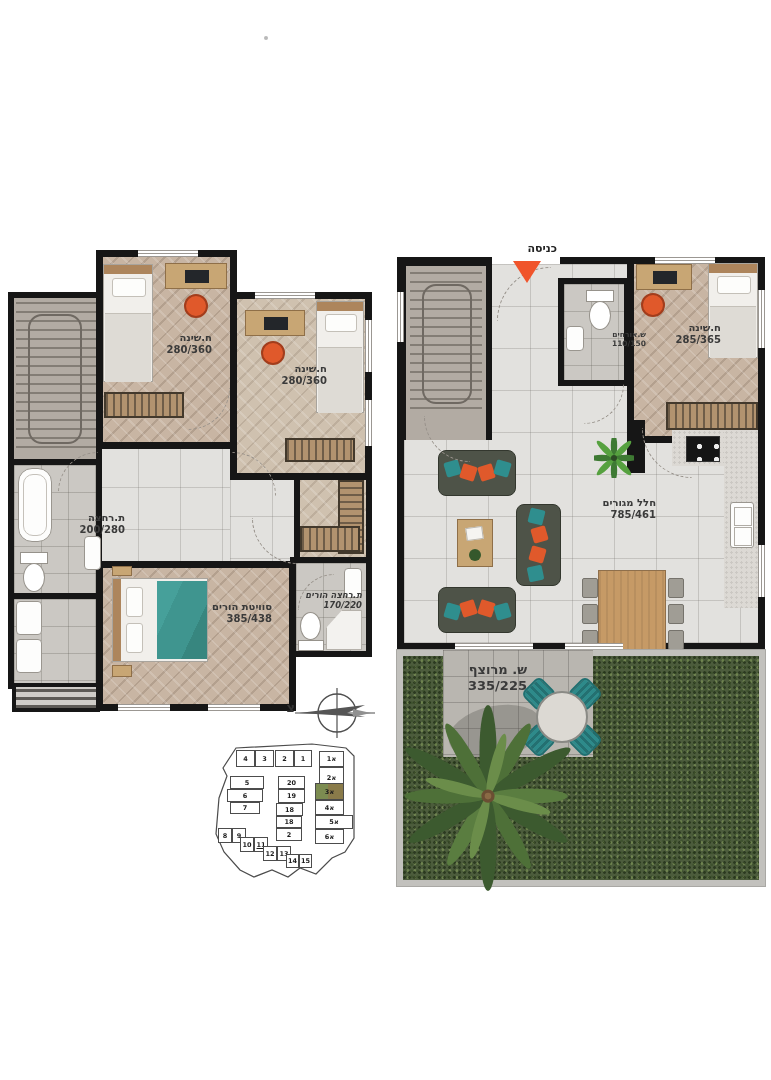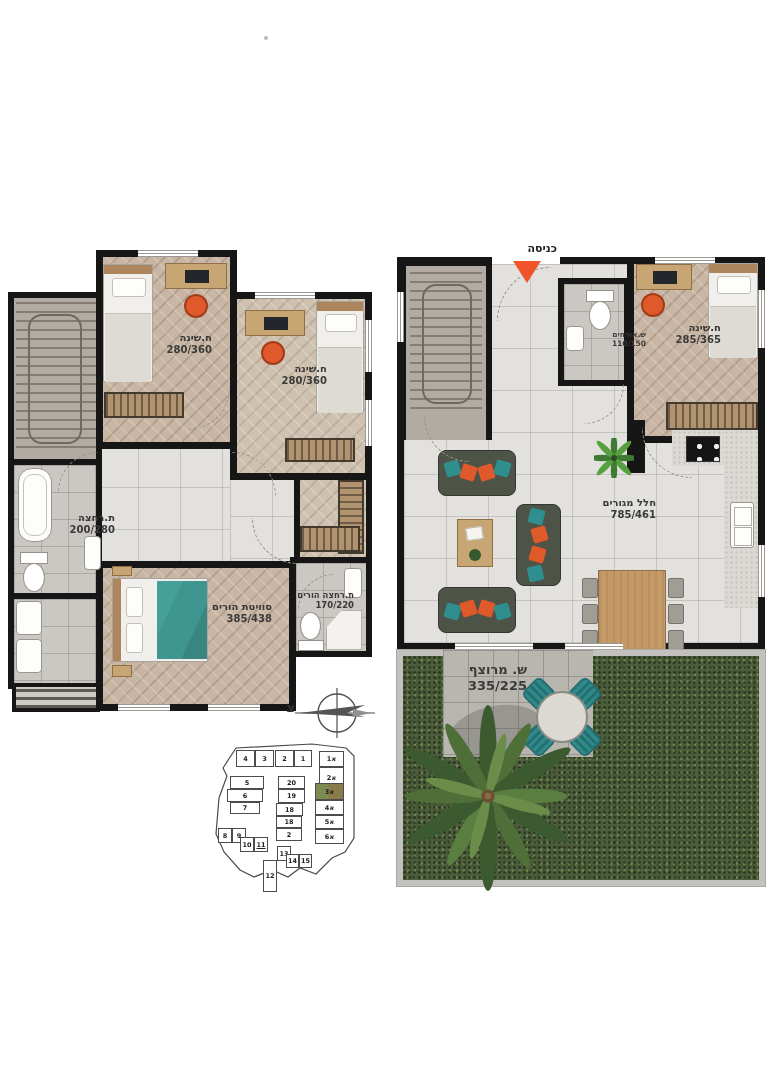--- a/index.html
+++ b/index.html
@@ -160,29 +160,29 @@
   <div class="arc" style="left:298px;top:574px;width:36px;height:36px;border-color:#97918a transparent transparent #97918a;border-radius:100% 0 0 0;"></div>
 
   <div class="lbl" style="left:132px;top:332px;width:80px;">
     <div>ח.שינה</div>
     <div class="dims">280/360</div>
   </div>
   <div class="lbl" style="left:247px;top:363px;width:80px;">
     <div>ח.שינה</div>
     <div class="dims">280/360</div>
   </div>
-  <div class="lbl" style="left:35px;top:512px;width:80px;">
+  <div class="lbl" style="left:45px;top:512px;width:80px;">
     <div>ת.רחצה</div>
     <div class="dims">200/280</div>
   </div>
   <div class="lbl" style="left:192px;top:601px;width:80px;">
     <div>סוויטת הורים</div>
     <div class="dims">385/438</div>
   </div>
-  <div class="lbl" style="left:274px;top:590px;width:80px;font-size:8.5px;">
+  <div class="lbl" style="left:282px;top:590px;width:80px;font-size:8.5px;font-style:italic;">
     <div>ת.רחצה הורים</div>
     <div class="dims">170/220</div>
   </div>
 
   <div class="room b7 tile" style="left:397px;top:257px;width:368px;height:393px;"></div>
 
   <div class="room stairf" style="left:400px;top:260px;width:92px;height:180px;border-bottom:none;"></div>
   <div class="treads" style="left:410px;top:272px;width:72px;height:140px;"></div>
   <div class="rail" style="left:422px;top:284px;width:46px;height:116px;"></div>
 
@@ -350,26 +350,26 @@
         <div class="cell" style="left: 18px; top: 36px; width: 34px; height: 13px;">5</div>
         <div class="cell" style="left: 15px; top: 49px; width: 36px; height: 13px;">6</div>
         <div class="cell" style="left: 18px; top: 62px; width: 30px; height: 12px;">7</div>
         <div class="cell" style="left: 66px; top: 36px; width: 27px; height: 13px;">20</div>
         <div class="cell" style="left: 66px; top: 49px; width: 27px; height: 14px;">19</div>
         <div class="cell" style="left: 64px; top: 63px; width: 27px; height: 13px;">18</div>
         <div class="cell" style="left: 64px; top: 76px; width: 26px; height: 12px;">18</div>
         <div class="cell" style="left: 64px; top: 88px; width: 26px; height: 13px;">2</div>
         <div class="cell hl" style="left: 103px; top: 43px; width: 29px; height: 17px;">3א</div>
         <div class="cell" style="left: 103px; top: 60px; width: 29px; height: 15px;">4א</div>
-        <div class="cell" style="left: 103px; top: 75px; width: 29px; height: 14px;">5א</div>
+        <div class="cell" style="left: 103px; top: 75px; width: 38px; height: 14px;">5א</div>
         <div class="cell" style="left: 103px; top: 89px; width: 29px; height: 15px;">6א</div>
         <div class="cell" style="left: 6px; top: 88px; width: 14px; height: 15px;">8</div>
         <div class="cell" style="left: 20px; top: 88px; width: 14px; height: 15px;">9</div>
         <div class="cell" style="left: 28px; top: 97px; width: 14px; height: 15px;">10</div>
         <div class="cell" style="left: 42px; top: 97px; width: 14px; height: 15px; text-decoration: underline;">11</div>
-        <div class="cell" style="left: 51px; top: 120px; width: 14px; height: 32px;">12</div>
+        <div class="cell" style="left: 51px; top: 106px; width: 14px; height: 15px;">12</div>
         <div class="cell" style="left: 65px; top: 106px; width: 14px; height: 15px;">13</div>
         <div class="cell" style="left: 74px; top: 114px; width: 13px; height: 14px;">14</div>
         <div class="cell" style="left: 87px; top: 114px; width: 13px; height: 14px;">15</div>
       </div>
   </div>
 
 </div>
 
 </body></html>

